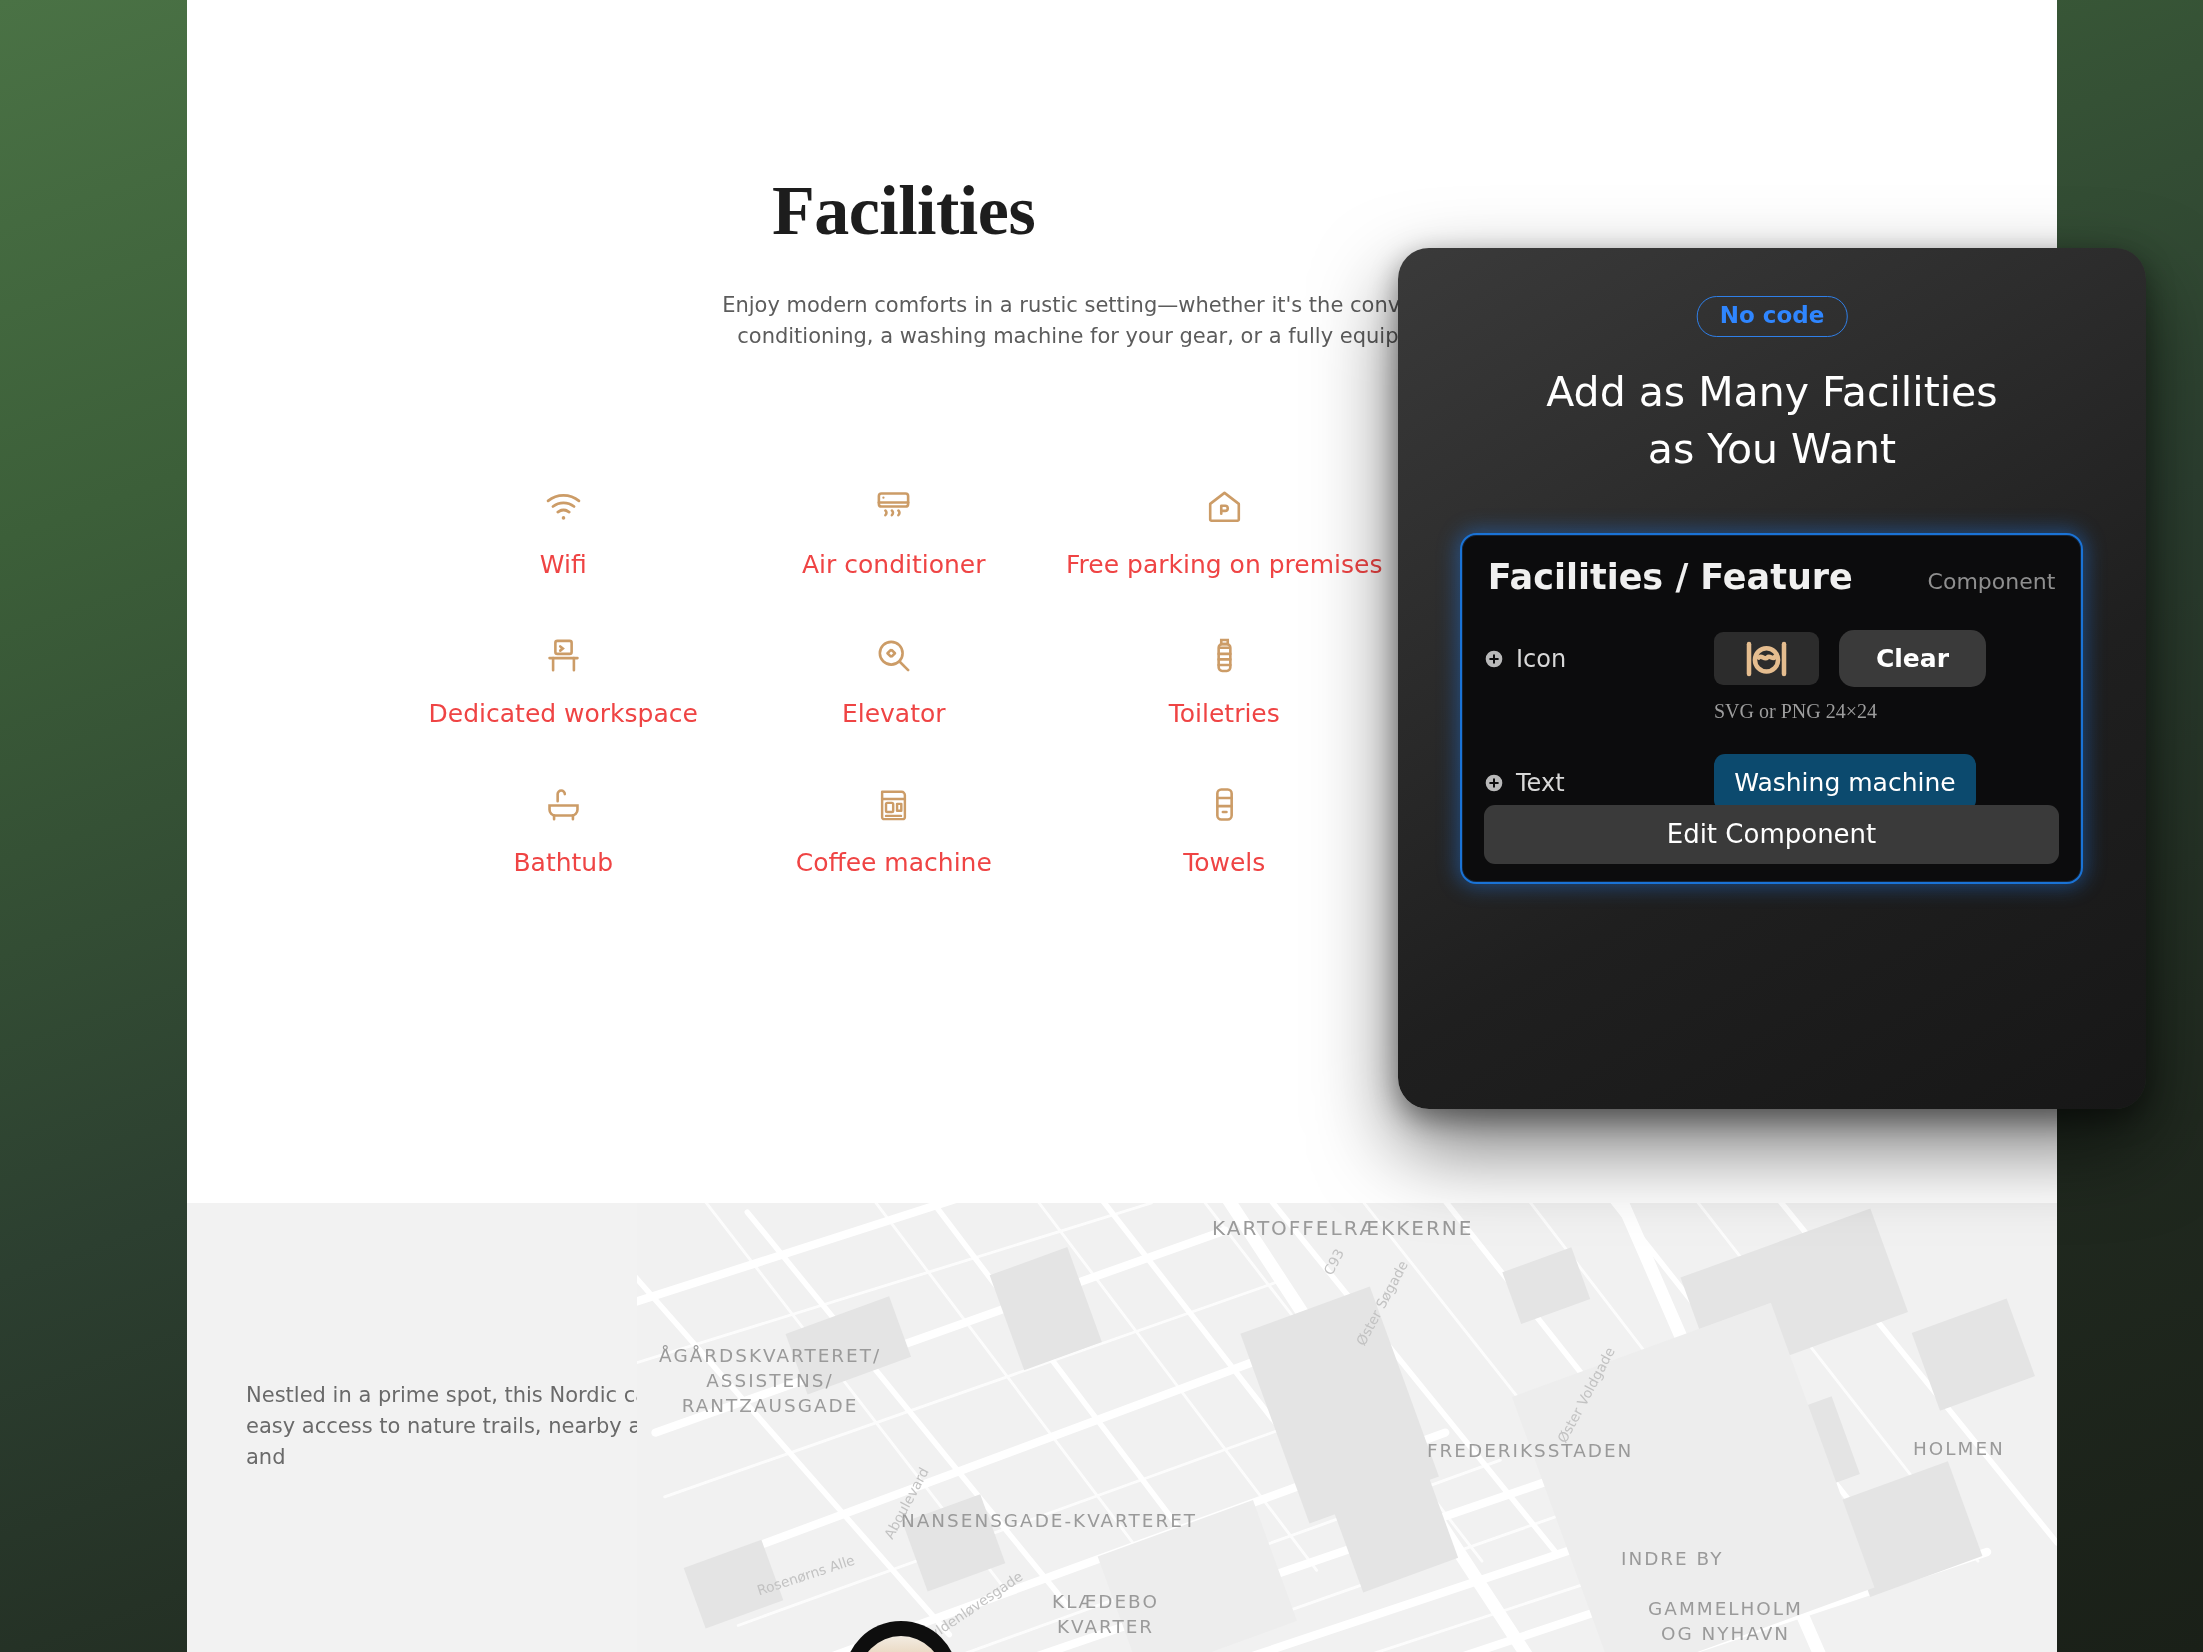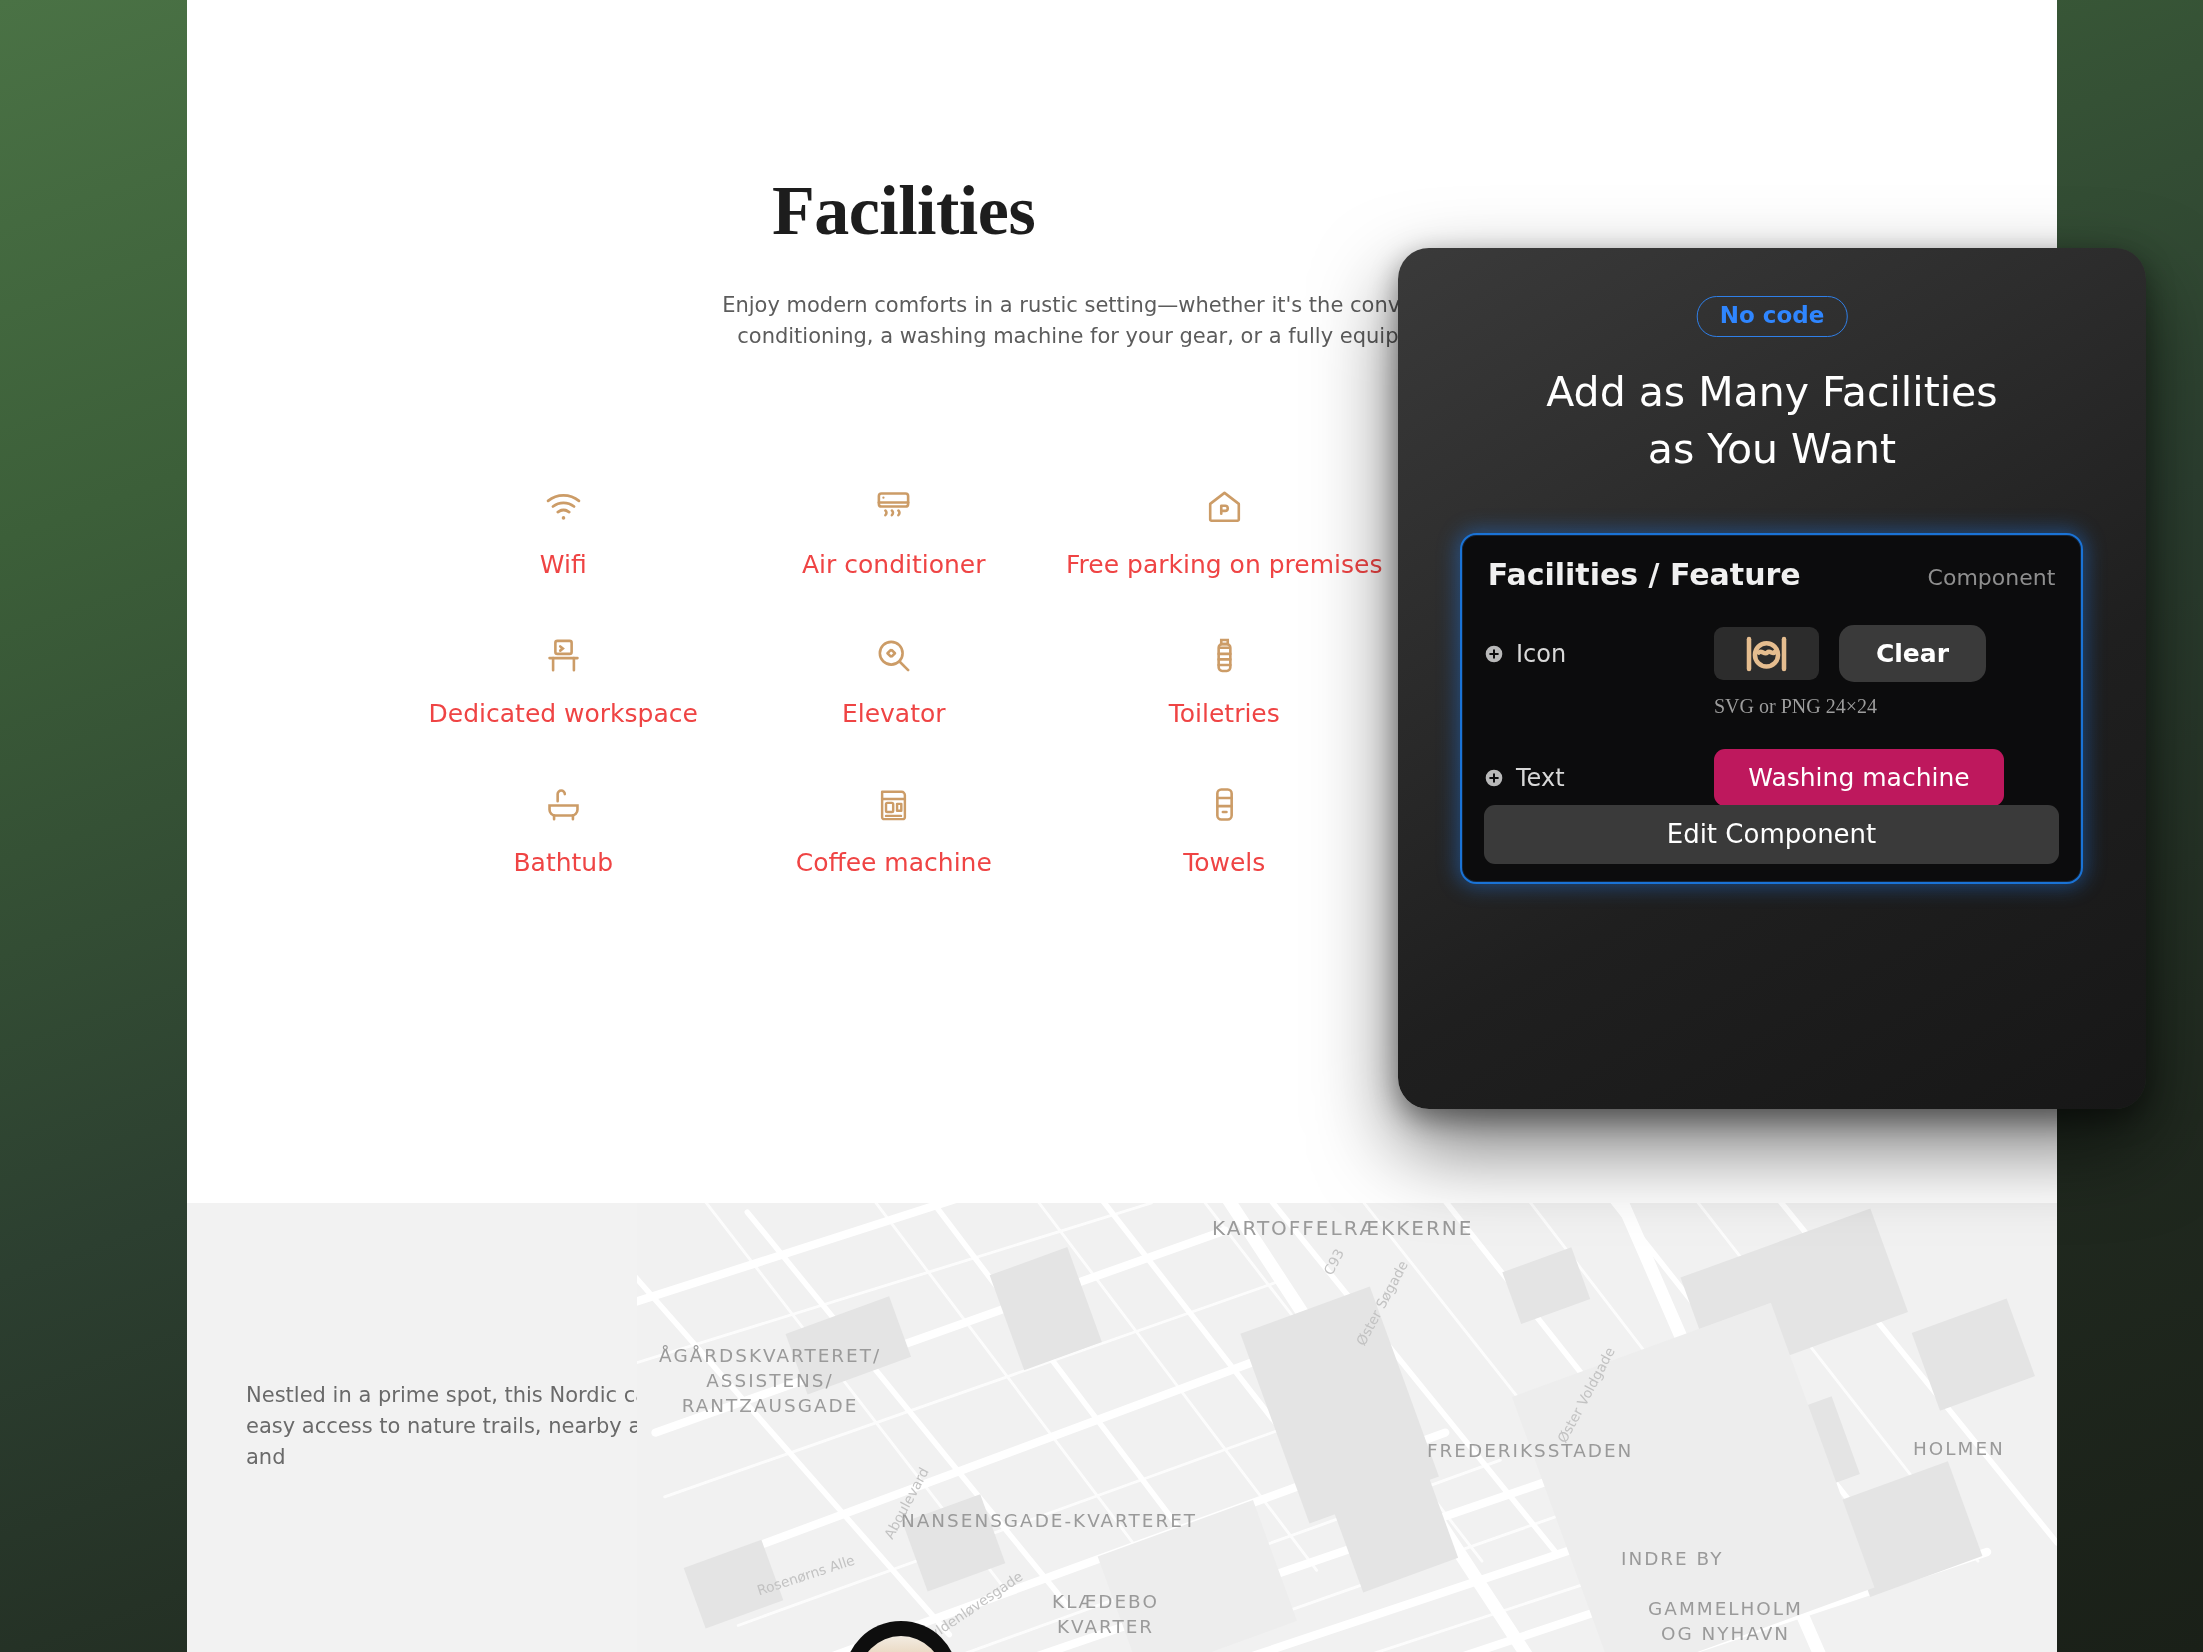--- a/index.html
+++ b/index.html
@@ -250,21 +250,21 @@
   }
 
   #card-header {
     display: flex;
     align-items: baseline;
     justify-content: space-between;
     padding: 0 3.7px;
   }
   #card-title {
     color: #f0f0f0;
-    font-size: 30px;
+    font-size: 35px;
     font-weight: 700;
     font-family: "DejaVu Sans", sans-serif;
   }
   #card-kind {
     color: #8f8f8f;
     font-size: 22px;
     font-family: "DejaVu Sans", sans-serif;
   }
 
   .field-row {
@@ -315,24 +315,24 @@
 
   #icon-hint {
     margin-top: 13px;
     margin-left: 230px;
     color: #9d9d9d;
     font-size: 20px;
     font-family: Liberation Serif, serif;
   }
 
   #text-input {
-    width: 290px;
+    width: 262px;
     height: 57px;
     border-radius: 11px;
-    background: #be185d;
+    background: #0c4a6e;
     color: #ffffff;
     font-size: 25px;
     font-family: "DejaVu Sans", sans-serif;
     display: flex;
     align-items: center;
     justify-content: center;
   }
 
   #edit-component-button {
     position: absolute;

